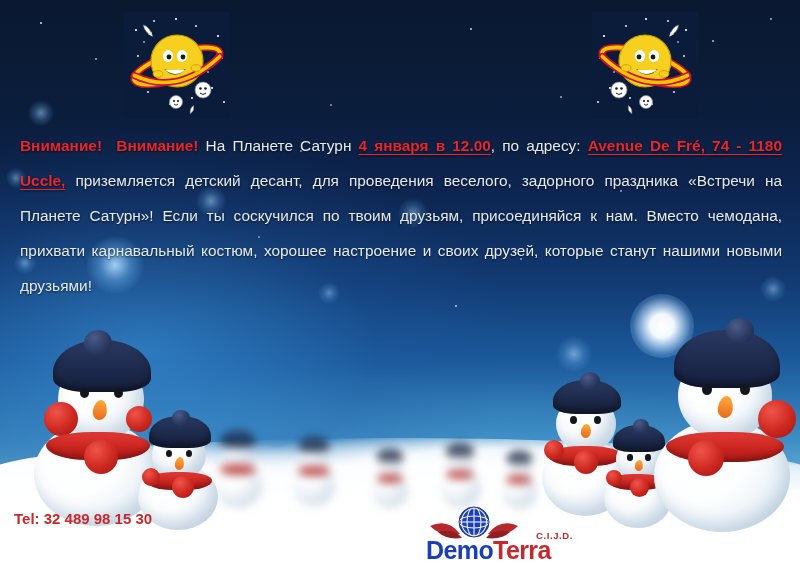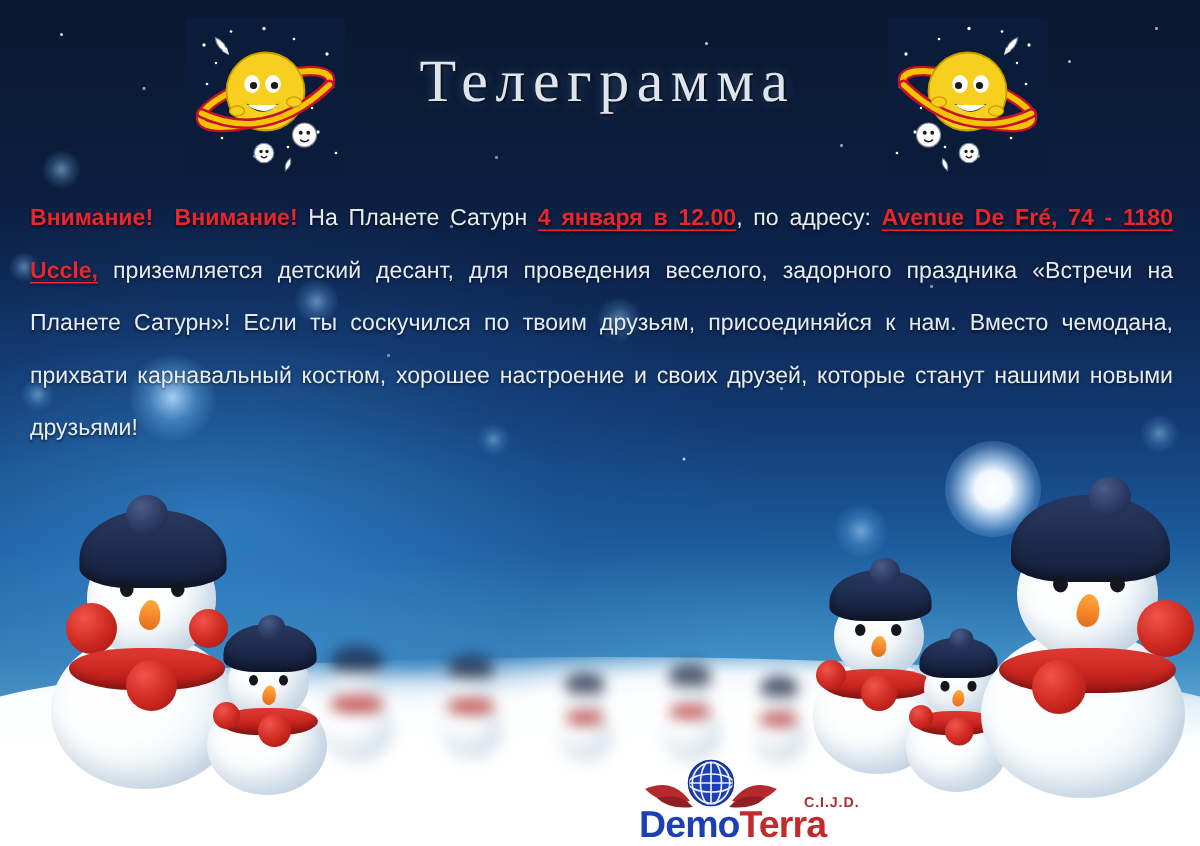--- a/index.html
+++ b/index.html
@@ -467,27 +467,27 @@
         <circle cx="50" cy="89" r="1.1" fill="#1a1a1a"></circle>
         <circle cx="54" cy="89" r="1.1" fill="#1a1a1a"></circle>
         <path d="M50 92 q2 2.5 4 0" fill="none" stroke="#1a1a1a" stroke-width="0.9"></path>
       </g>
       <g transform="rotate(22 70 98)">
         <path d="M68 94 q3 4 0 9 q-3 -5 0 -9 z" fill="#ffffff" stroke="#6d7b8c" stroke-width="0.6"></path>
       </g>
     </svg>
   </div>
 
-  <div class="title">Телеграмма</div>
 
   <div class="body-copy">
     <p><span class="alert">Внимание!</span>&nbsp; <span class="alert">Внимание!</span><span> На Планете Сатурн </span><span class="hl">4 января в 12.00</span><span>, по адресу: </span><span class="hl">Avenue De Fré, 74 - 1180 Uccle,</span><span> приземляется  детский десант, для проведения веселого, задорного праздника «Встречи на Планете Сатурн»! Если ты соскучился по твоим друзьям, присоединяйся к нам. Вместо чемодана, прихвати карнавальный костюм, хорошее настроение и своих друзей, которые станут  нашими новыми друзьями!</span></p>
   </div>
 
   <div class="footer-contact">
+    <div>Tel: 32 489 98 15 30</div>
   </div>
 
   <div class="logo">
     <svg width="160" height="40" viewBox="0 0 160 40" style="position:absolute;left:0;top:0;">
 
       <path d="M6 22 q18 -8 30 8 q-18 4 -30 -8 z" fill="#b5292c"></path>
       <path d="M94 22 q-18 -8 -30 8 q18 4 30 -8 z" fill="#b5292c"></path>
       <path d="M14 28 q16 -4 24 6 q-16 2 -24 -6 z" fill="#8f1f22"></path>
       <path d="M86 28 q-16 -4 -24 6 q16 2 24 -6 z" fill="#8f1f22"></path>
 

